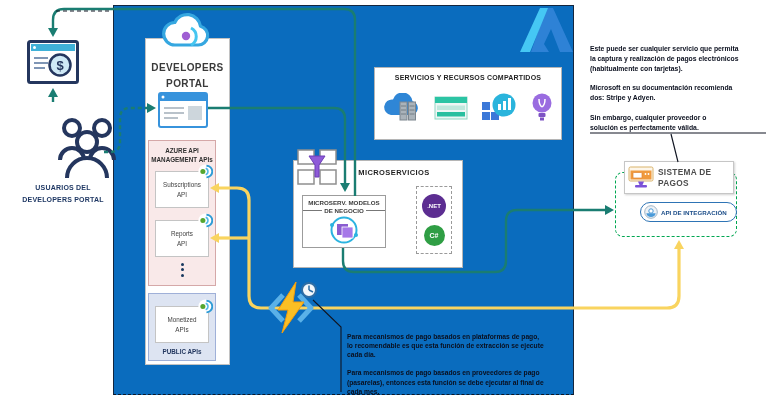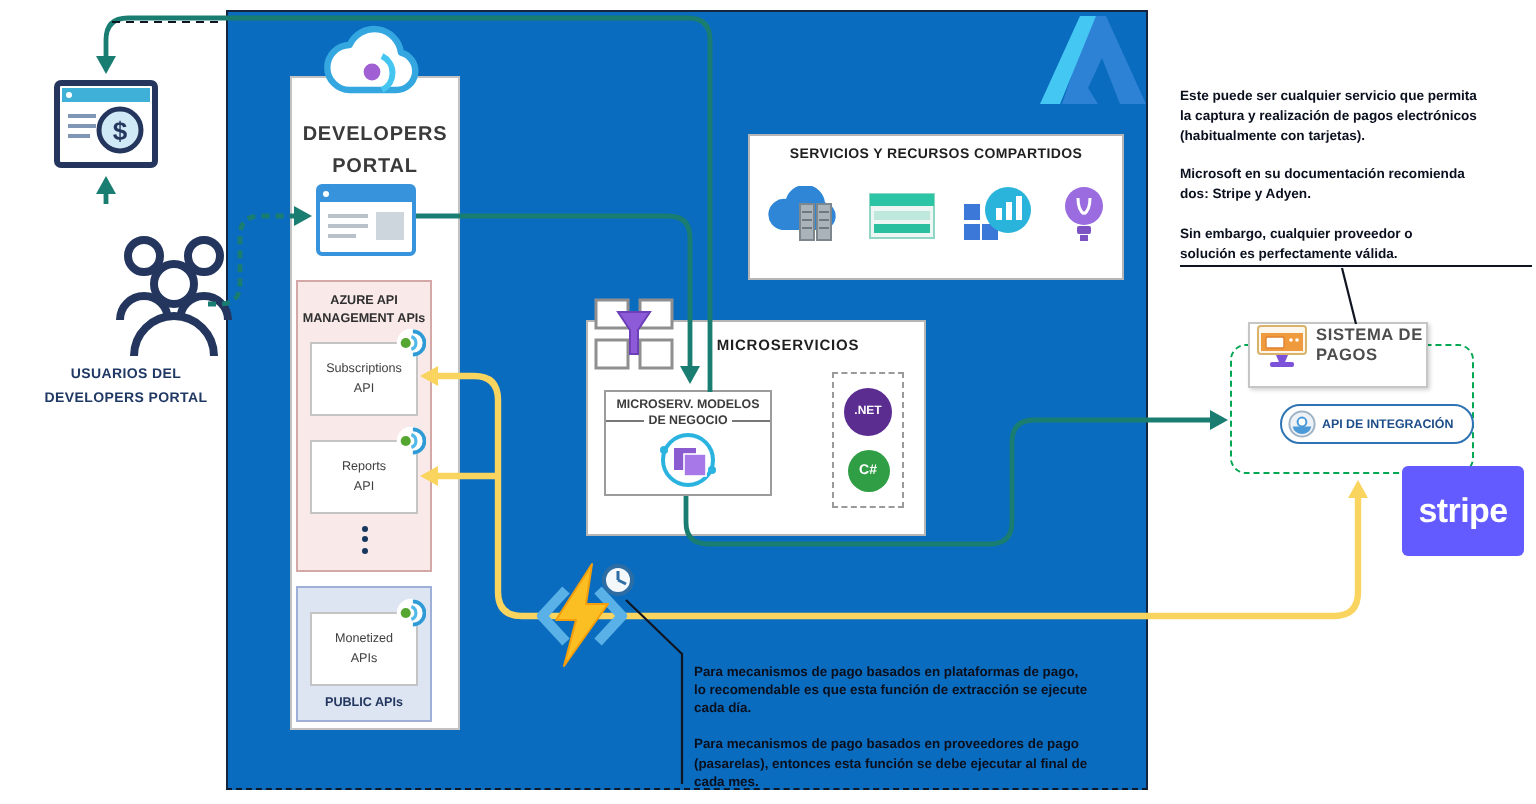--- a/index.html
+++ b/index.html
@@ -55,22 +55,22 @@
                flex-direction:column;align-items:center;justify-content:space-evenly;box-sizing:border-box;}
   .dotnet{width:24px;height:24px;border-radius:50%;background:#5c2d91;color:#fff;font-size:6px;
           font-weight:bold;display:flex;align-items:center;justify-content:center;}
   .csharp{width:21px;height:21px;border-radius:50%;background:#2f9e44;color:#fff;font-size:7px;
           font-weight:bold;display:flex;align-items:center;justify-content:center;}
   .ms-grid{left:297px;top:149px;width:40px;height:36px;}
   .azure-logo{left:519px;top:7px;width:54px;height:46px;}
   
   .pay-group{left:615px;top:172px;width:122px;height:65px;border:1.5px dashed var(--green-dashed,#00a651);
              border-radius:8px;box-sizing:border-box;}
-  .pay-box{left:624px;top:161px;width:90px;height:33px;background:#fff;border:1px solid #c6c6c6;
-           box-shadow:1px 1px 2px rgba(0,0,0,.18);display:flex;gap:4px;
+  .pay-box{left:624px;top:161px;width:110px;height:33px;background:#fff;border:1px solid #c6c6c6;
+           box-shadow:1px 1px 2px rgba(0,0,0,.18);display:flex;align-items:center;gap:4px;
            padding-left:3px;box-sizing:border-box;}
   .pay-title{font-size:8.3px;color:#4d4d4d;font-weight:600;line-height:1.25;white-space:pre-line;letter-spacing:.3px;}
   .pay-pill{left:640px;top:202px;width:97px;height:20px;border:1px solid #2e74b5;border-radius:10px;
             background:#fff;display:flex;align-items:center;gap:3px;padding-left:3px;box-sizing:border-box;}
   .pill-label{font-size:6.2px;font-weight:bold;color:#1d4e89;}
   .stripe{left:701px;top:233px;width:61px;height:45px;background:var(--stripe-purple,#635bff);color:#fff;
           display:flex;align-items:center;justify-content:center;font-size:17px;font-weight:bold;
           border-radius:3px;letter-spacing:-.3px;}
   
   .note-right{left:590px;top:44px;width:178px;font-size:6.8px;font-weight:bold;color:#0a0f1e;
@@ -269,21 +269,20 @@
 
   <div class="abs pay-pill">
     <svg width="14" height="14" viewBox="0 0 14 14">
       <circle cx="7" cy="7" r="6.3" fill="#eef2f6" stroke="#9fb4c6" stroke-width="1"></circle>
       <path d="M2.3,8.2 a4.8,4.8 0 0 0 9.4,0" fill="#4a9ad8"></path>
       <circle cx="7" cy="6" r="2.2" fill="#fff" stroke="#4a9ad8" stroke-width="1"></circle>
     </svg>
     <span class="pill-label">API DE INTEGRACIÓN</span>
   </div>
 
-  <div class="abs stripe">stripe</div>
 
   <div class="abs note-right">Este puede ser cualquier servicio que permita
 la captura y realización de pagos electrónicos
 (habitualmente con tarjetas).
 
 Microsoft en su documentación recomienda
 dos: Stripe y Adyen.
 
 Sin embargo, cualquier proveedor o
 solución es perfectamente válida.</div>

